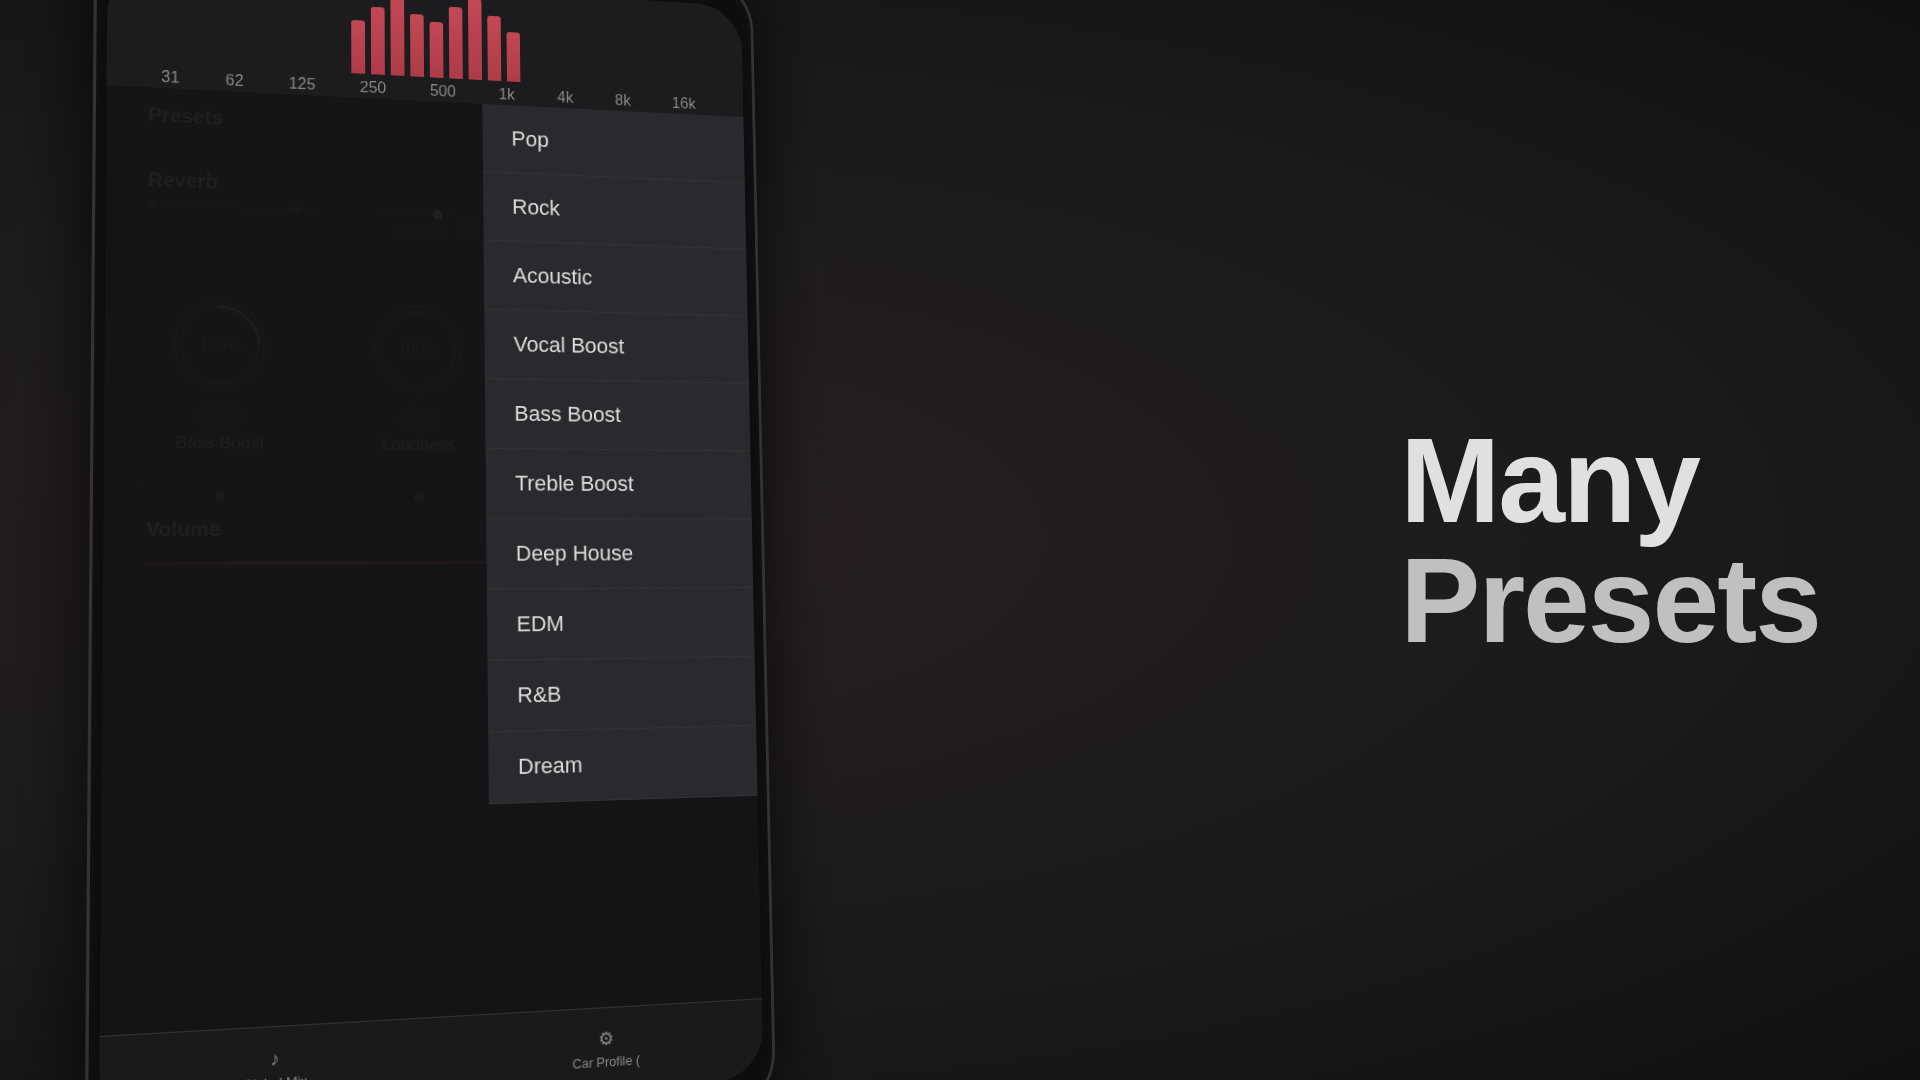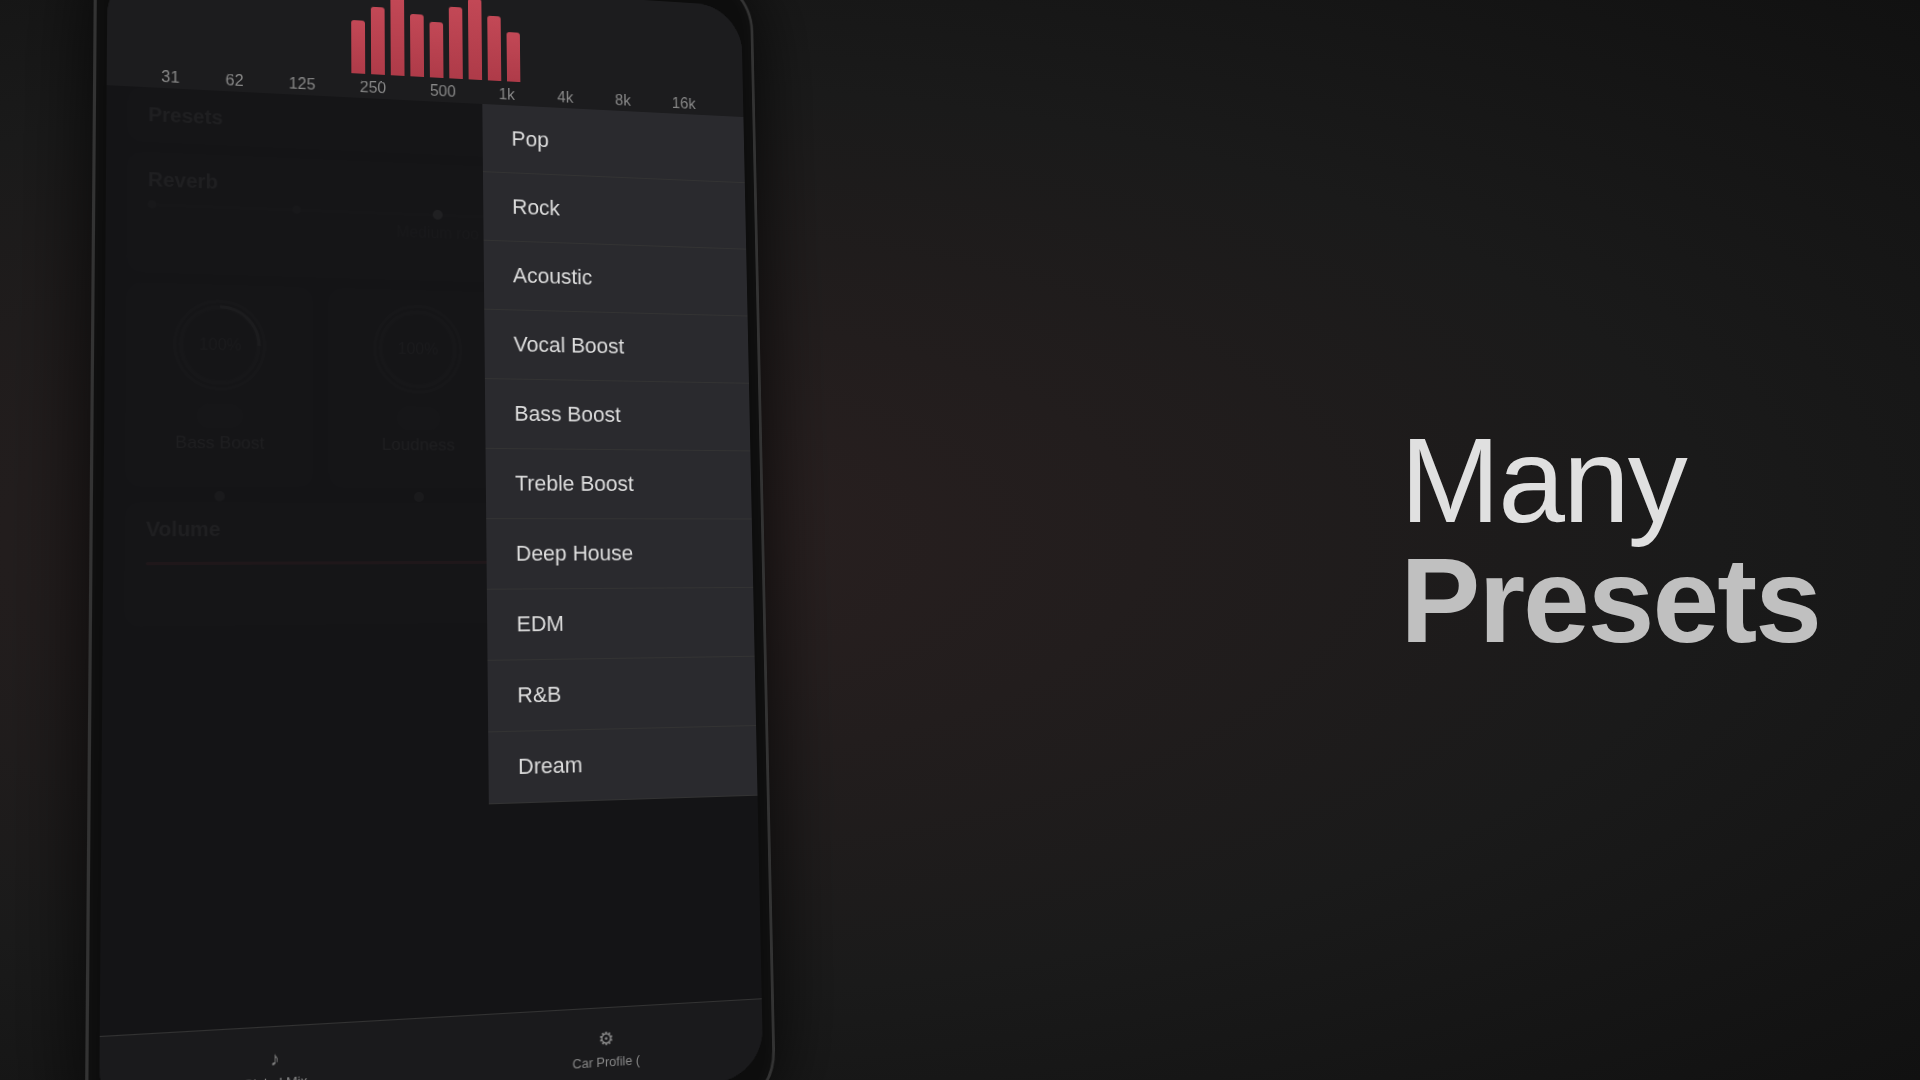--- a/index.html
+++ b/index.html
@@ -409,21 +409,21 @@
       position: absolute;
       right: 100px;
       top: 50%;
       transform: translateY(-50%);
       text-align: left;
     }
 
     .headline-many {
       color: #e0e0e0;
       font-size: 120px;
-      font-weight: 400;
+      font-weight: 700;
       line-height: 1;
       letter-spacing: -2px;
     }
 
     .headline-presets {
       color: #c0c0c0;
       font-size: 120px;
       font-weight: 800;
       line-height: 1;
       letter-spacing: -2px;

